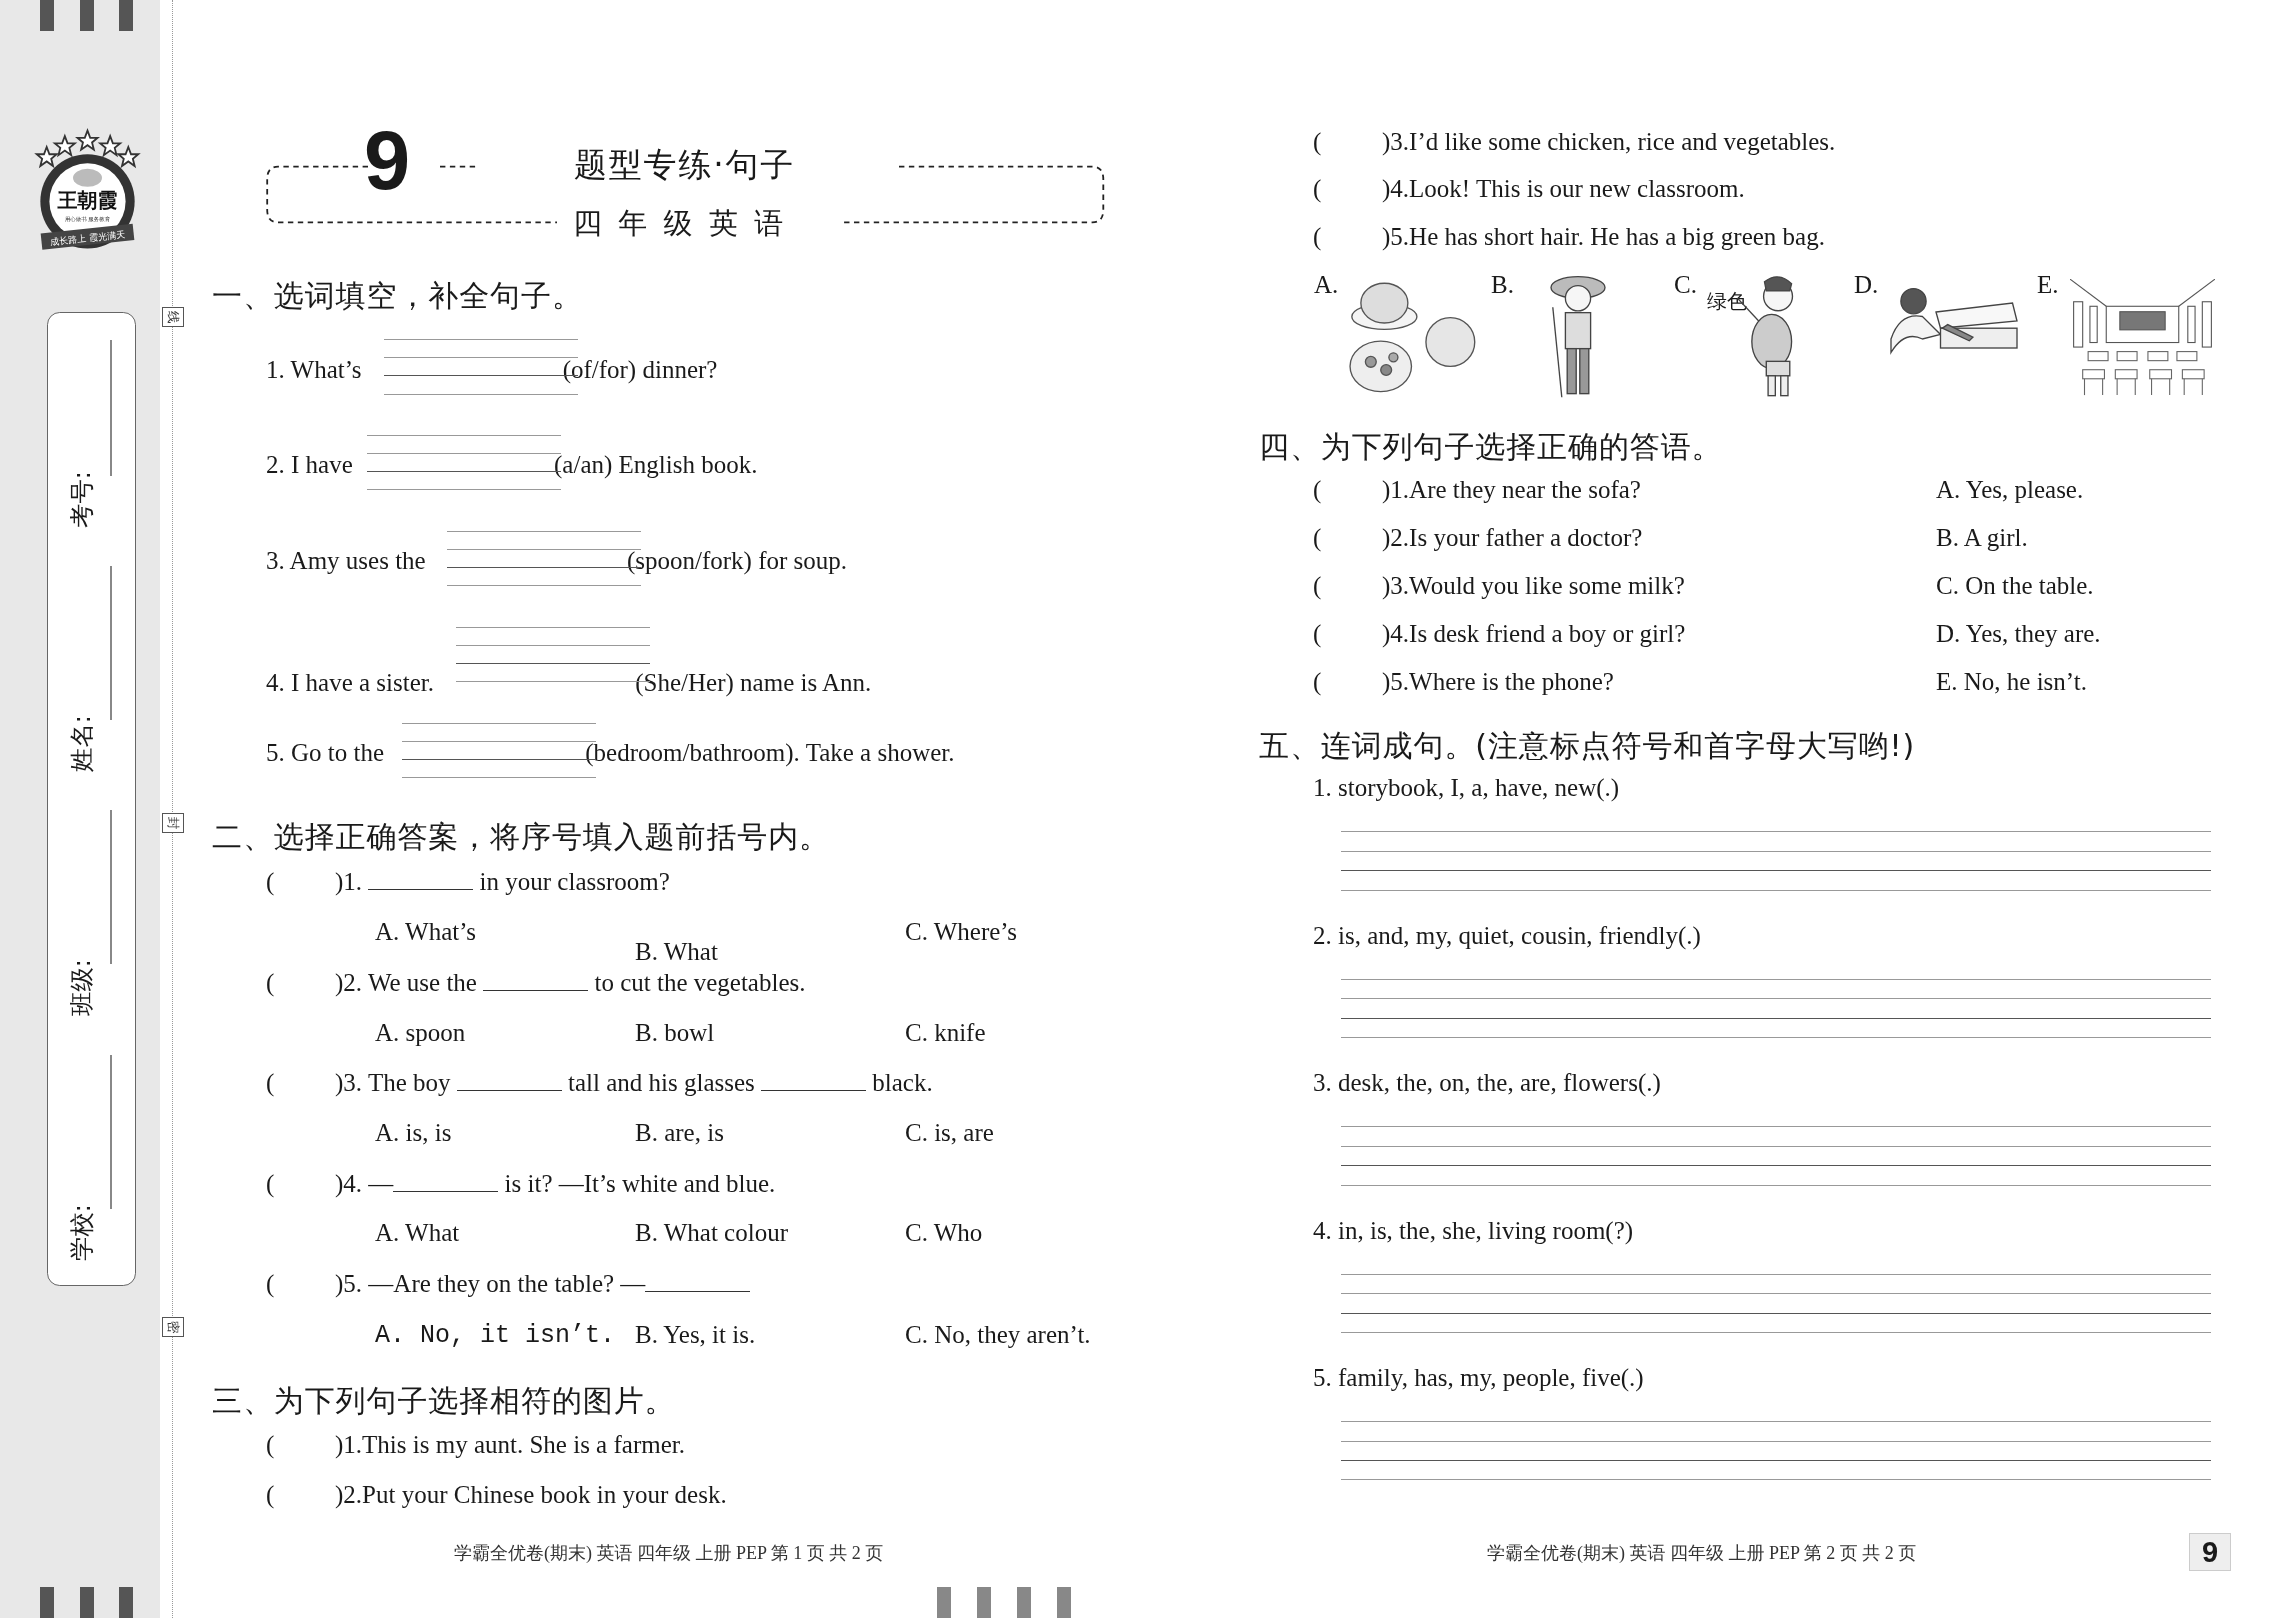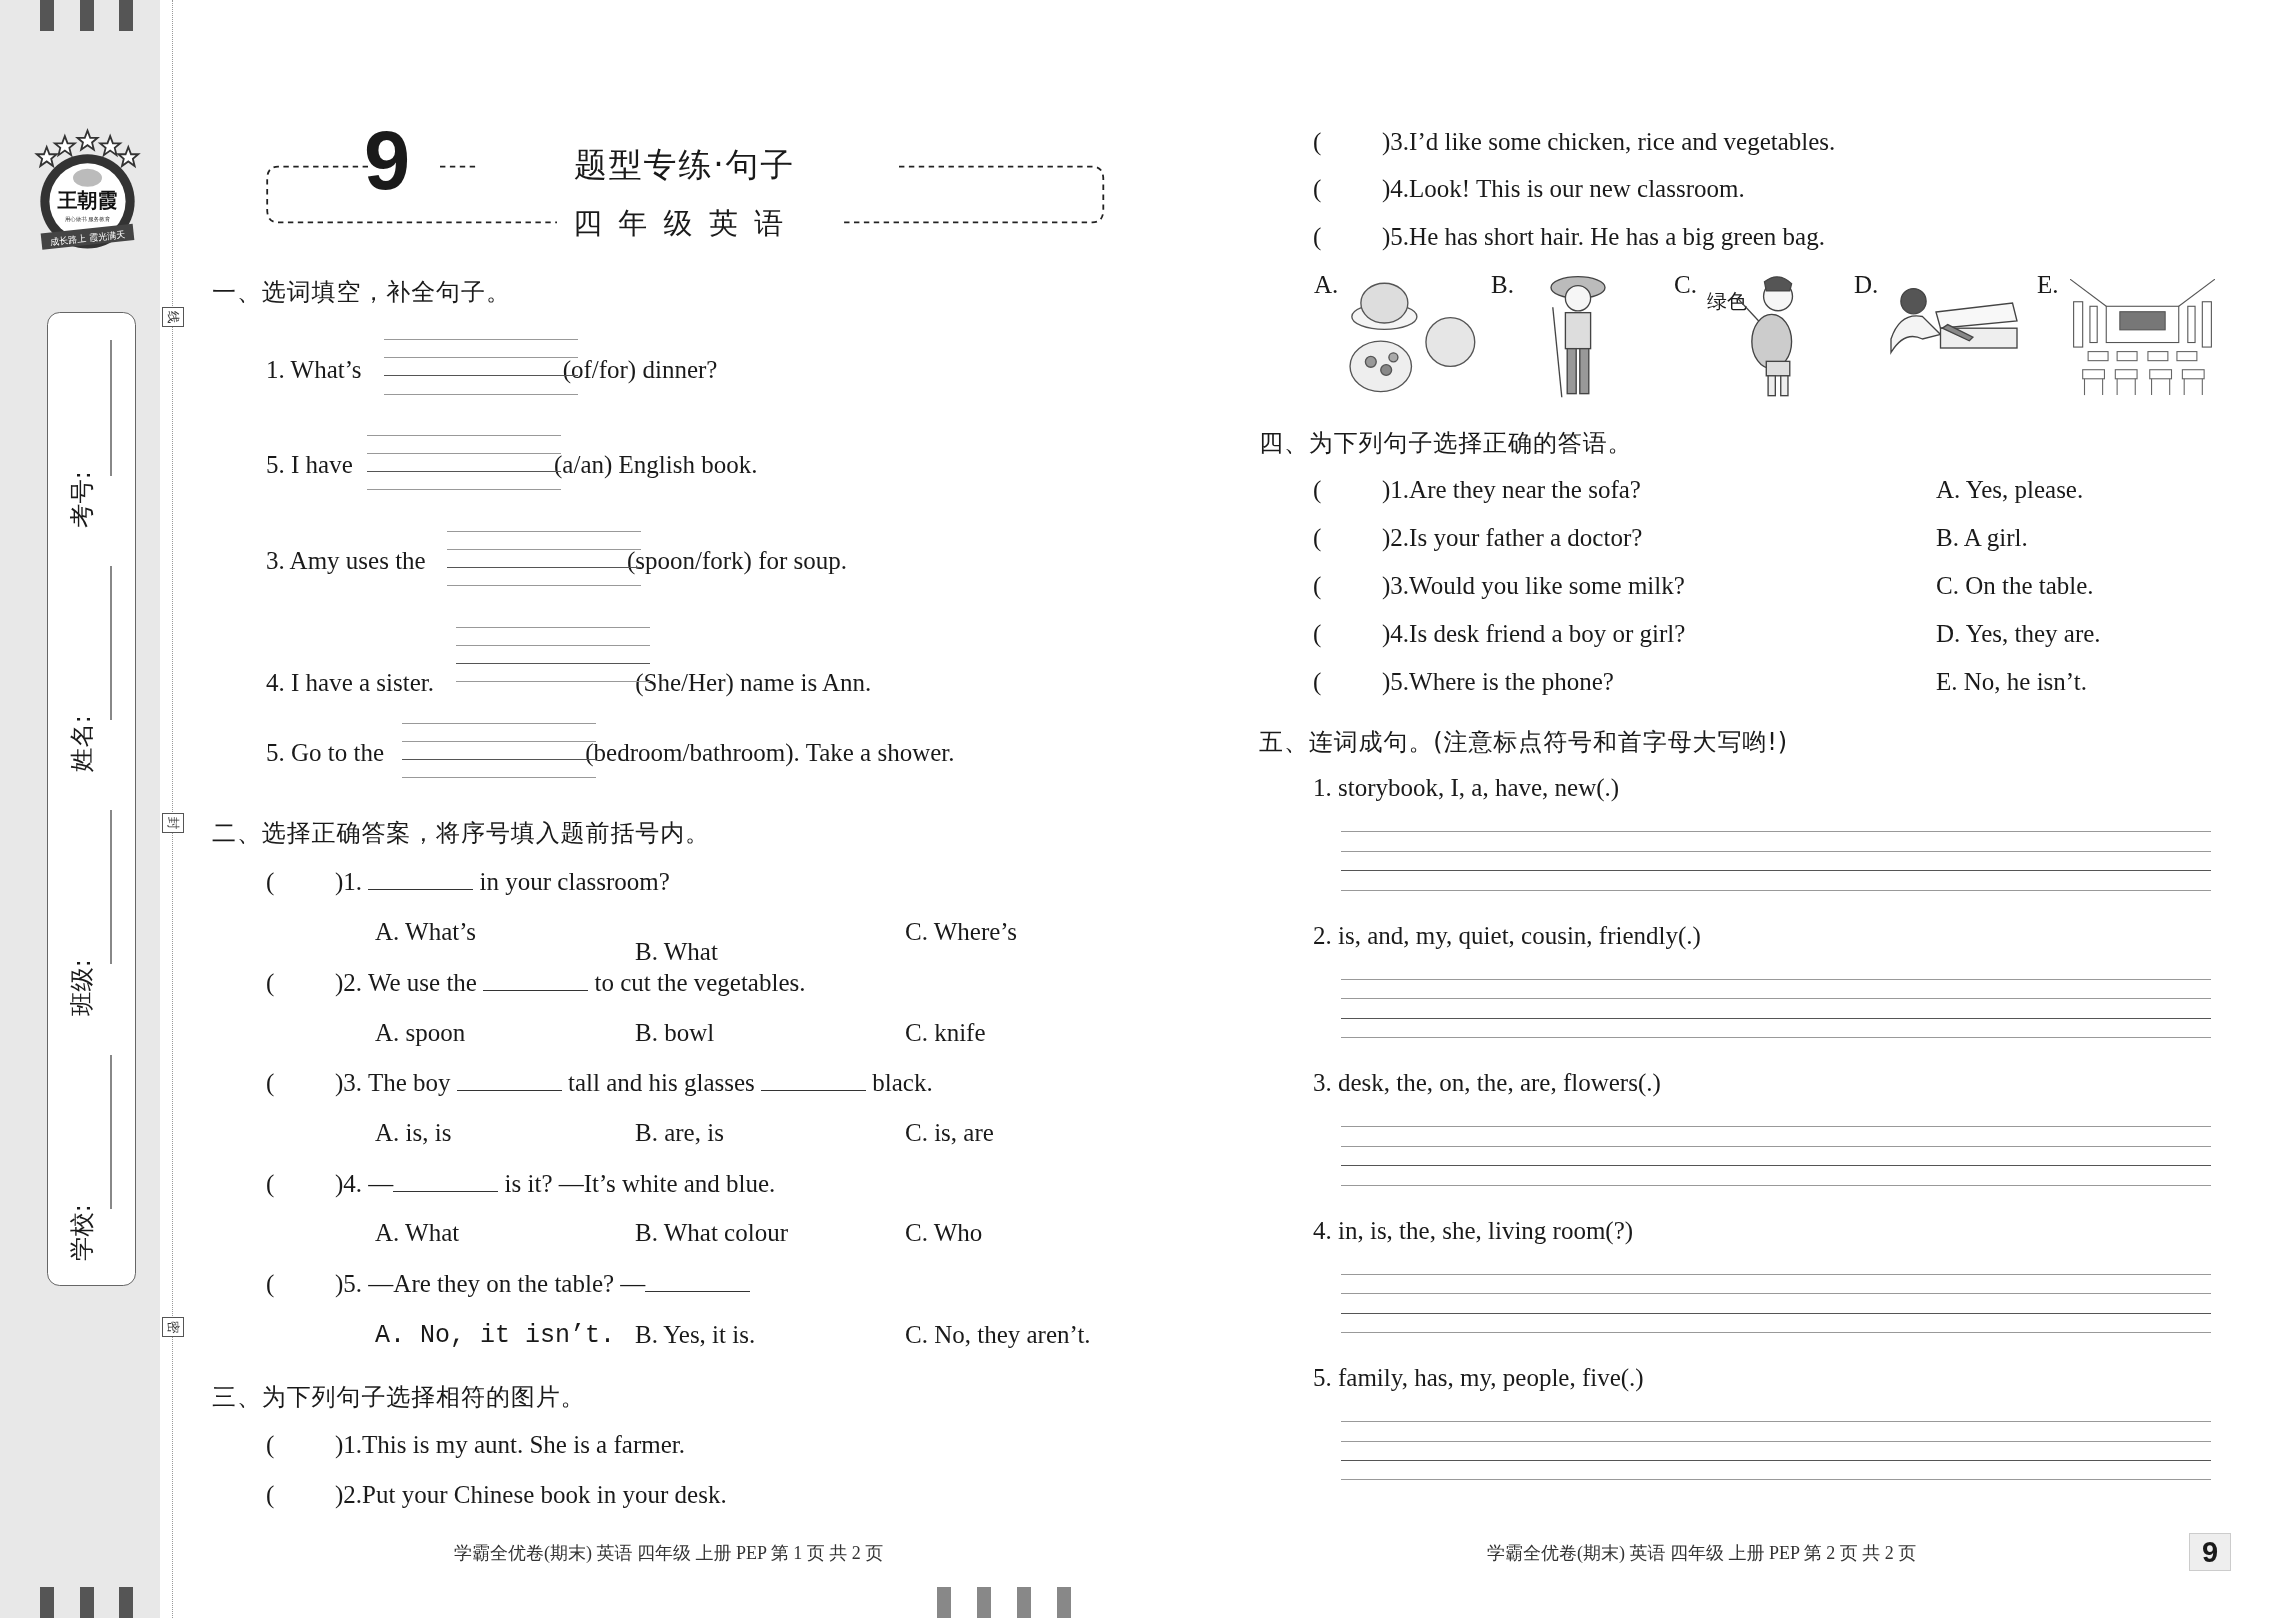--- a/index.html
+++ b/index.html
@@ -14,21 +14,21 @@
   .infobox{left:47px;top:312px;width:87px;height:972px;background:#fff;border:1.8px solid #666;border-radius:12.7px;}
   .vfield{position:absolute;left:0;width:87px;}
   .vfield .lbl{position:absolute;left:16.3px;width:36px;font-family:"DejaVu Sans",sans-serif;font-size:24.4px;
                transform:rotate(-90deg);transform-origin:center;text-align:center;white-space:nowrap;}
   .vfield .ln{position:absolute;left:62px;width:1.8px;background:#888;}
   .logo{left:34px;top:127px;width:107px;height:127px;}
   .hdr-text{font-family:"DejaVu Sans",sans-serif;}
   .title-main{font-weight:normal;font-size:33px;letter-spacing:1.8px;}
   .title-sub{font-size:29px;letter-spacing:16.3px;}
   .nine{font-family:"Liberation Sans","DejaVu Sans",sans-serif;font-weight:bold;font-size:83px;line-height:1;}
-  .sec-h{font-family:"DejaVu Sans",sans-serif;font-size:24px;letter-spacing:0.9px;white-space:nowrap;}
+  .sec-h{font-family:"DejaVu Sans",sans-serif;font-size:30px;letter-spacing:0.9px;white-space:nowrap;}
   .q{font-size:25px;white-space:nowrap;}
   .blank{display:inline-block;border-bottom:1.8px solid #333;vertical-align:baseline;}
   .paren{display:inline-block;width:69px;}
   .paren .l{display:inline-block;width:63px;}
   .opt{font-size:25px;white-space:nowrap;}
   .wline{position:absolute;height:0;}
   .footer{font-size:18px;color:#333;white-space:nowrap;}
   .pgbox{left:2189px;top:1533px;width:40px;height:36px;background:#eee;border:0.9px solid #ccc;
          font-family:"Liberation Sans",sans-serif;font-weight:bold;font-size:29px;text-align:center;line-height:36px;}
   .pic-label{font-size:25px;}
@@ -99,21 +99,21 @@
 <div class="abs hdr-text title-sub" style="left:573px;top:204px;">四年级英语</div>
 
 <div class="abs sec-h" style="left:212px;top:276px;">一、选词填空，补全句子。</div>
 
 <div class="abs q" style="left:266px;top:356px;">
   <span>1. What’s</span>
   <span style="display:inline-block;width:195px;"></span><span>(of/for)</span>
   <span>dinner?</span>
 </div>
 <div class="abs q" style="left:266px;top:451px;">
-  <span>5. I have</span>
+  <span>2. I have</span>
   <span style="display:inline-block;width:195px;"></span><span>(a/an)</span>
   <span>English book.</span>
 </div>
 <div class="abs q" style="left:266px;top:547px;">
   <span>3. Amy uses the</span>
   <span style="display:inline-block;width:195px;"></span><span>(spoon/fork)</span>
   <span>for soup.</span>
 </div>
 <div class="abs q" style="left:266px;top:643px;margin-top:26px;">
   <span>4. I have a sister.</span>

